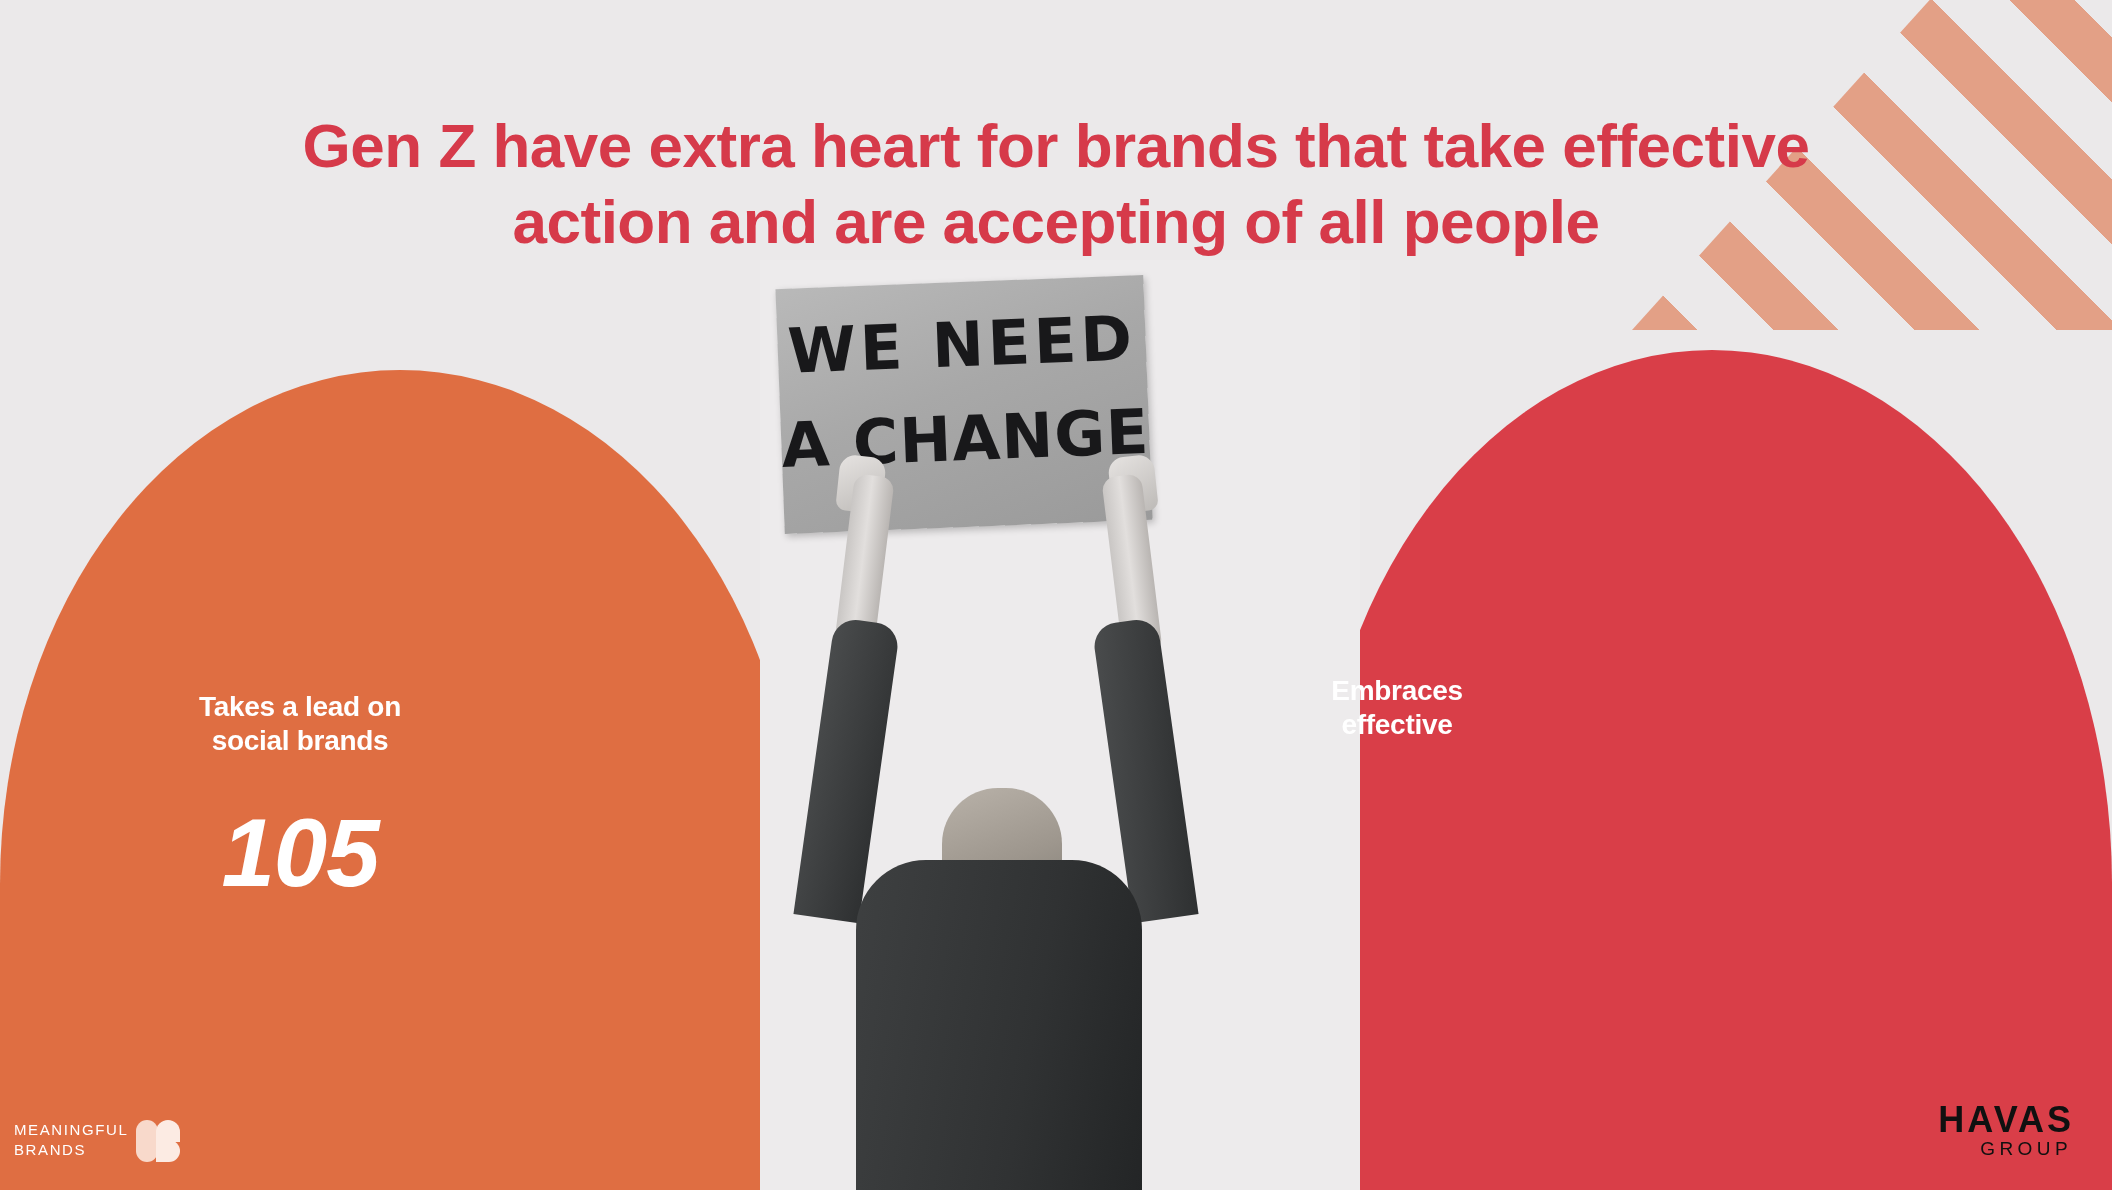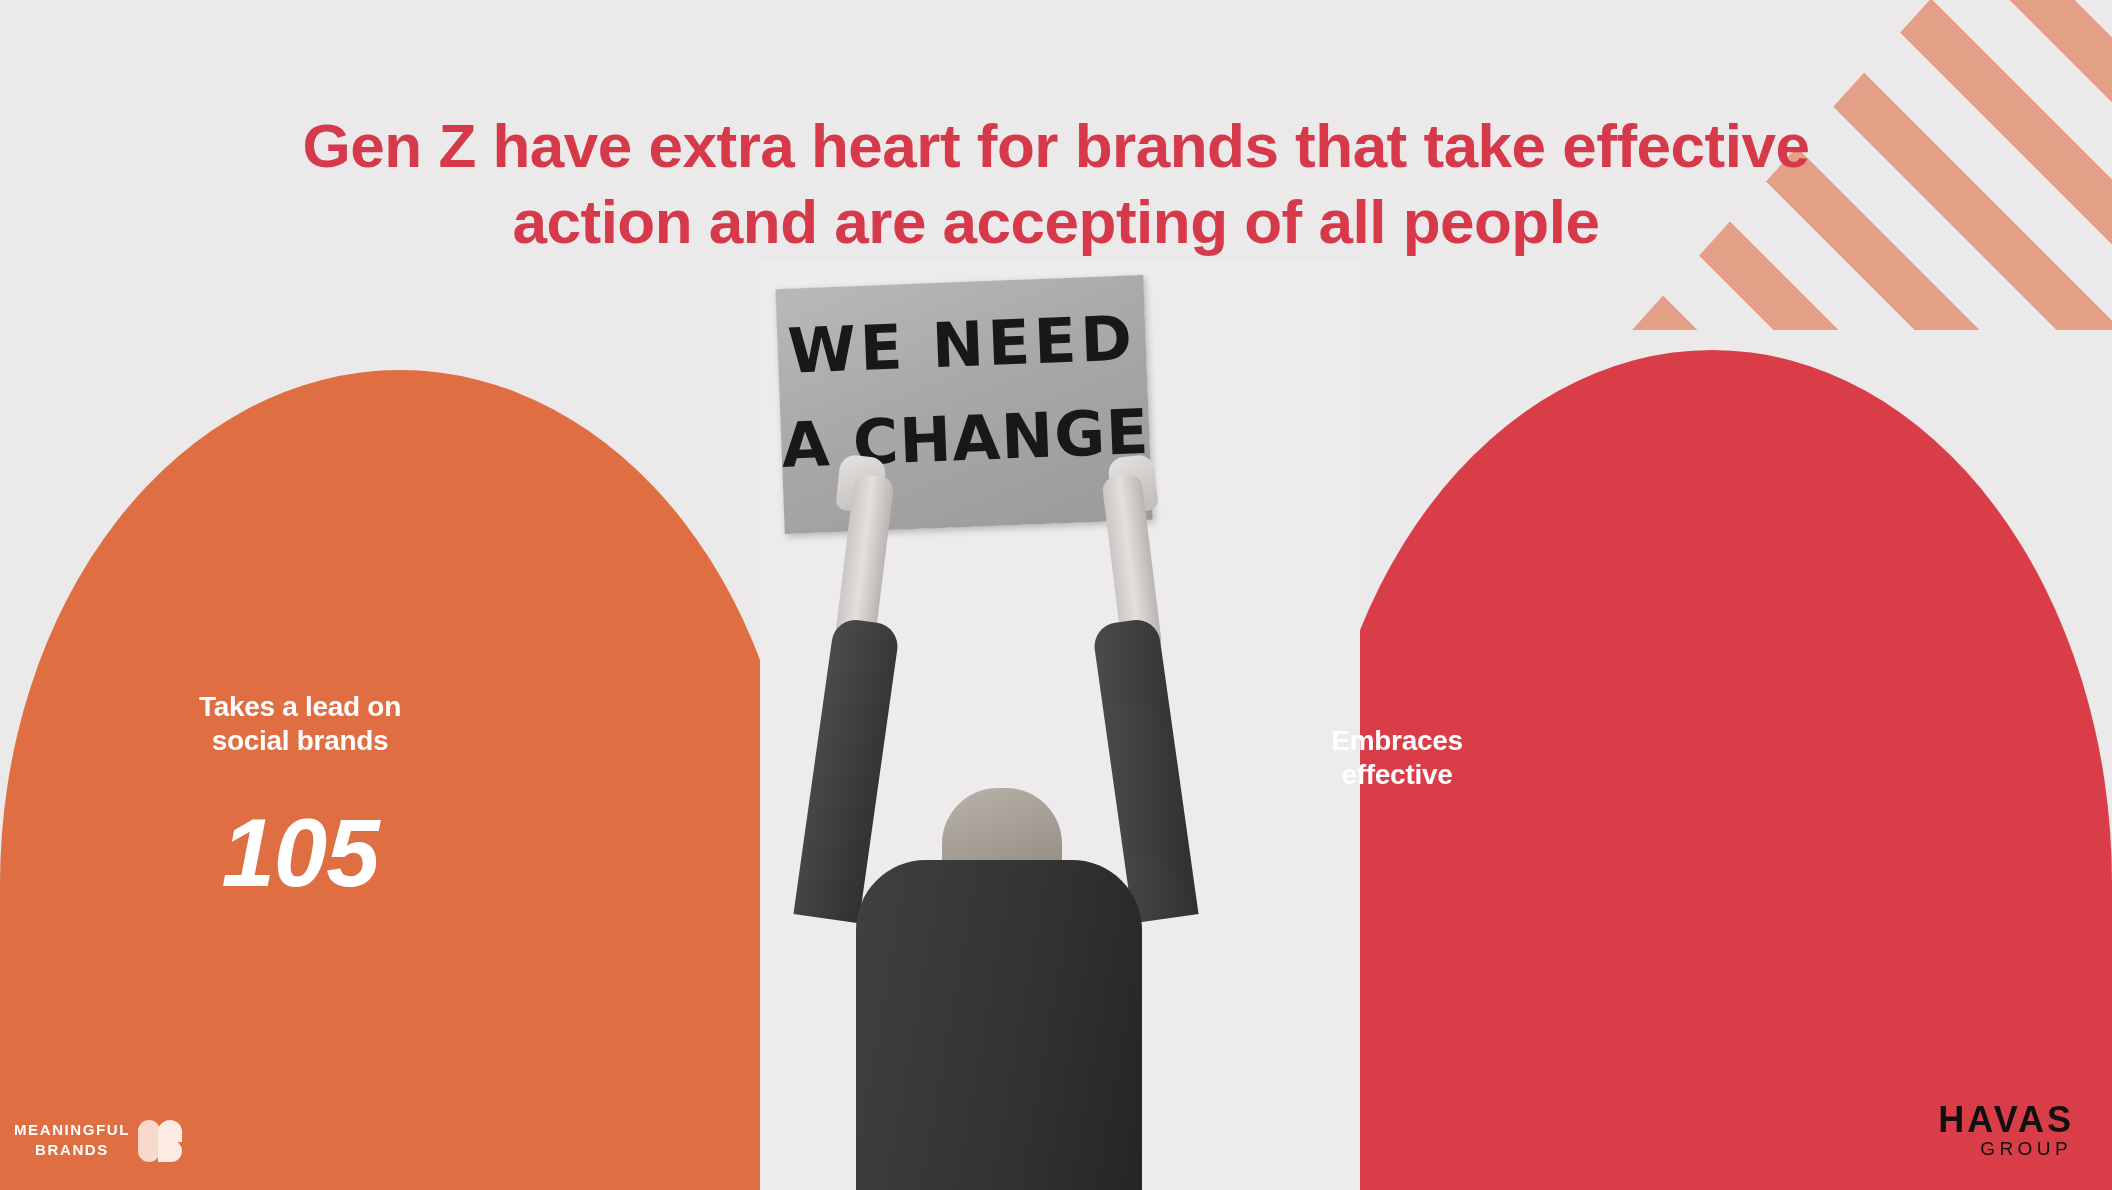--- a/index.html
+++ b/index.html
@@ -73,21 +73,21 @@
 
   
   .stat {
     position:absolute;
     z-index:5;
     color:#FFFFFF;
     text-align:center;
     width:470px;
   }
   .stat.left  { left:65px;  top:690px; }
-  .stat.right { right:480px; top:724px; }
+  .stat.right { right:480px; top:674px; }
   .stat .label {
     font-size:28px;
     font-weight:bold;
     line-height:1.2;
     letter-spacing:-0.3px;
   }
   .stat .value {
     margin-top:48px;
     font-size:96px;
     font-weight:bold;
@@ -184,22 +184,21 @@
     z-index:7;
     display:flex;
     align-items:center;
     gap:8px;
   }
   .mb-logo .mb-text {
     color:#FFFFFF;
     font-size:15px;
     letter-spacing:1.6px;
     line-height:1.35;
-    text-align:center;
-    font-weight:bold;
+    text-align:left;
   }
   .mb-logo .mb-text .l2 { display:block; }
   .mb-mark {
     position:relative;
     width:44px; height:48px;
     opacity:.92;
   }
   .mb-mark .lobe {
     position:absolute;
     background:#FBE3D7;

